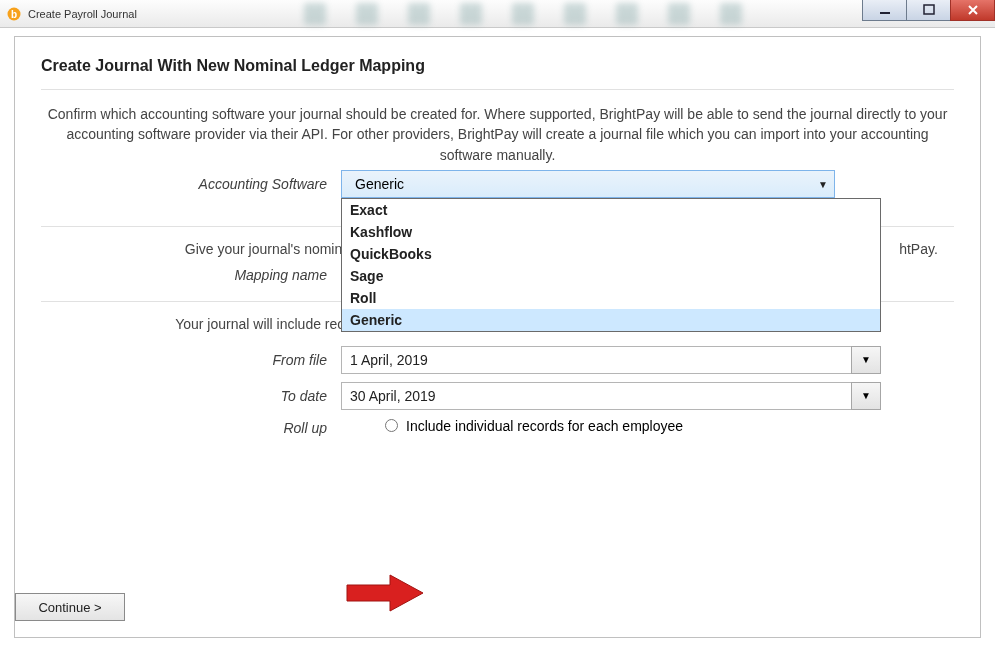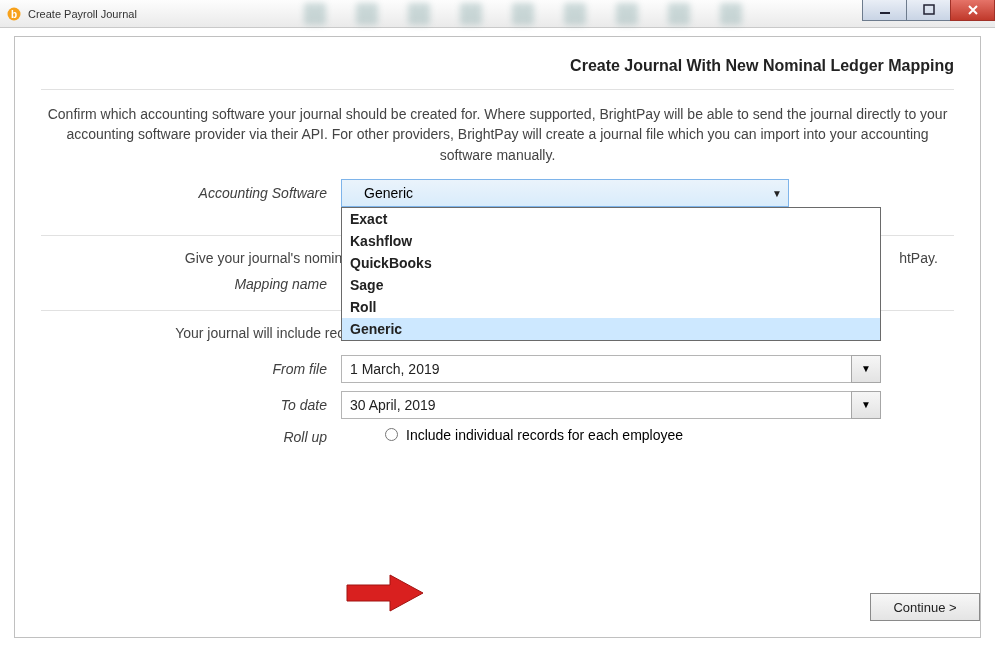--- a/index.html
+++ b/index.html
@@ -69,59 +69,59 @@
       position: absolute;
       top: 36px;
       left: 14px;
       right: 14px;
       bottom: 12px;
       border: 1px solid #c0c0c0;
       background: #fff;
       padding: 20px 26px 18px 26px;
     }
     .heading {
-      text-align: right;
+      text-align: left;
       font-weight: 700;
       font-size: 16px;
       color: #222;
       margin-bottom: 14px;
     }
     hr.sep {
       border: none;
       border-top: 1px solid #e1e1e1;
       margin: 8px 0 14px 0;
     }
     .para {
       text-align: center;
       color: #444;
       line-height: 1.45;
       font-size: 14px;
-      margin-bottom: 14px;
+      margin-bottom: 5px;
     }
     .form-row {
       display: flex;
       align-items: center;
       margin-bottom: 8px;
     }
     .form-label {
       width: 300px;
       text-align: right;
       padding-right: 14px;
       font-style: italic;
       color: #404040;
     }
     .combo {
       position: relative;
-      width: 448px;
+      width: 494px;
       height: 28px;
       border: 1px solid #7eb4ea;
       background: linear-gradient(#eaf3fb, #d9ecfb);
       display: flex;
       align-items: center;
-      padding: 0 24px 0 22px;
+      padding: 0 24px 0 13px;
       cursor: default;
     }
     .combo .arrow {
       position: absolute;
       right: 6px; top: 50%; transform: translateY(-50%);
       font-size: 10px;
       color: #222;
     }
     .combo-list {
       position: absolute;
@@ -164,21 +164,21 @@
       align-items: center;
       margin-bottom: 6px;
     }
     .radio-row input { margin-right: 8px; }
     .button-bar {
       position: absolute;
       bottom: 16px;
       left: 0; right: 0;
       display: flex;
       align-items: center;
-      justify-content: flex-end;
+      justify-content: flex-start;
     }
     .continue-btn {
       min-width: 110px;
       height: 28px;
       border: 1px solid #8a8a8a;
       background: linear-gradient(#f7f7f7, #e4e4e4);
       display: inline-flex;
       align-items: center;
       justify-content: center;
       padding: 0 14px;
@@ -272,21 +272,21 @@
   <div class="form-row" style="margin-top:10px;">
     <div class="form-label">Mapping name</div>
     <div style="width:540px;"></div>
   </div>
 
   <hr class="sep" style="margin-top:18px">
   <div class="plain-para">Your journal will include records for all payslips finalised with a pay date within the selected range below.</div>
 
   <div class="form-row date-row">
     <div class="form-label">From file</div>
-    <div class="input-box">1 March, 2019</div>
+    <div class="input-box">1 April, 2019</div>
     <div class="date-dd-btn">
       <span style="font-size:10px;">▼</span>
     </div>
   </div>
 
   <div class="form-row date-row">
     <div class="form-label">To date</div>
     <div class="input-box">30 April, 2019</div>
     <div class="date-dd-btn">
       <span style="font-size:10px;">▼</span>

